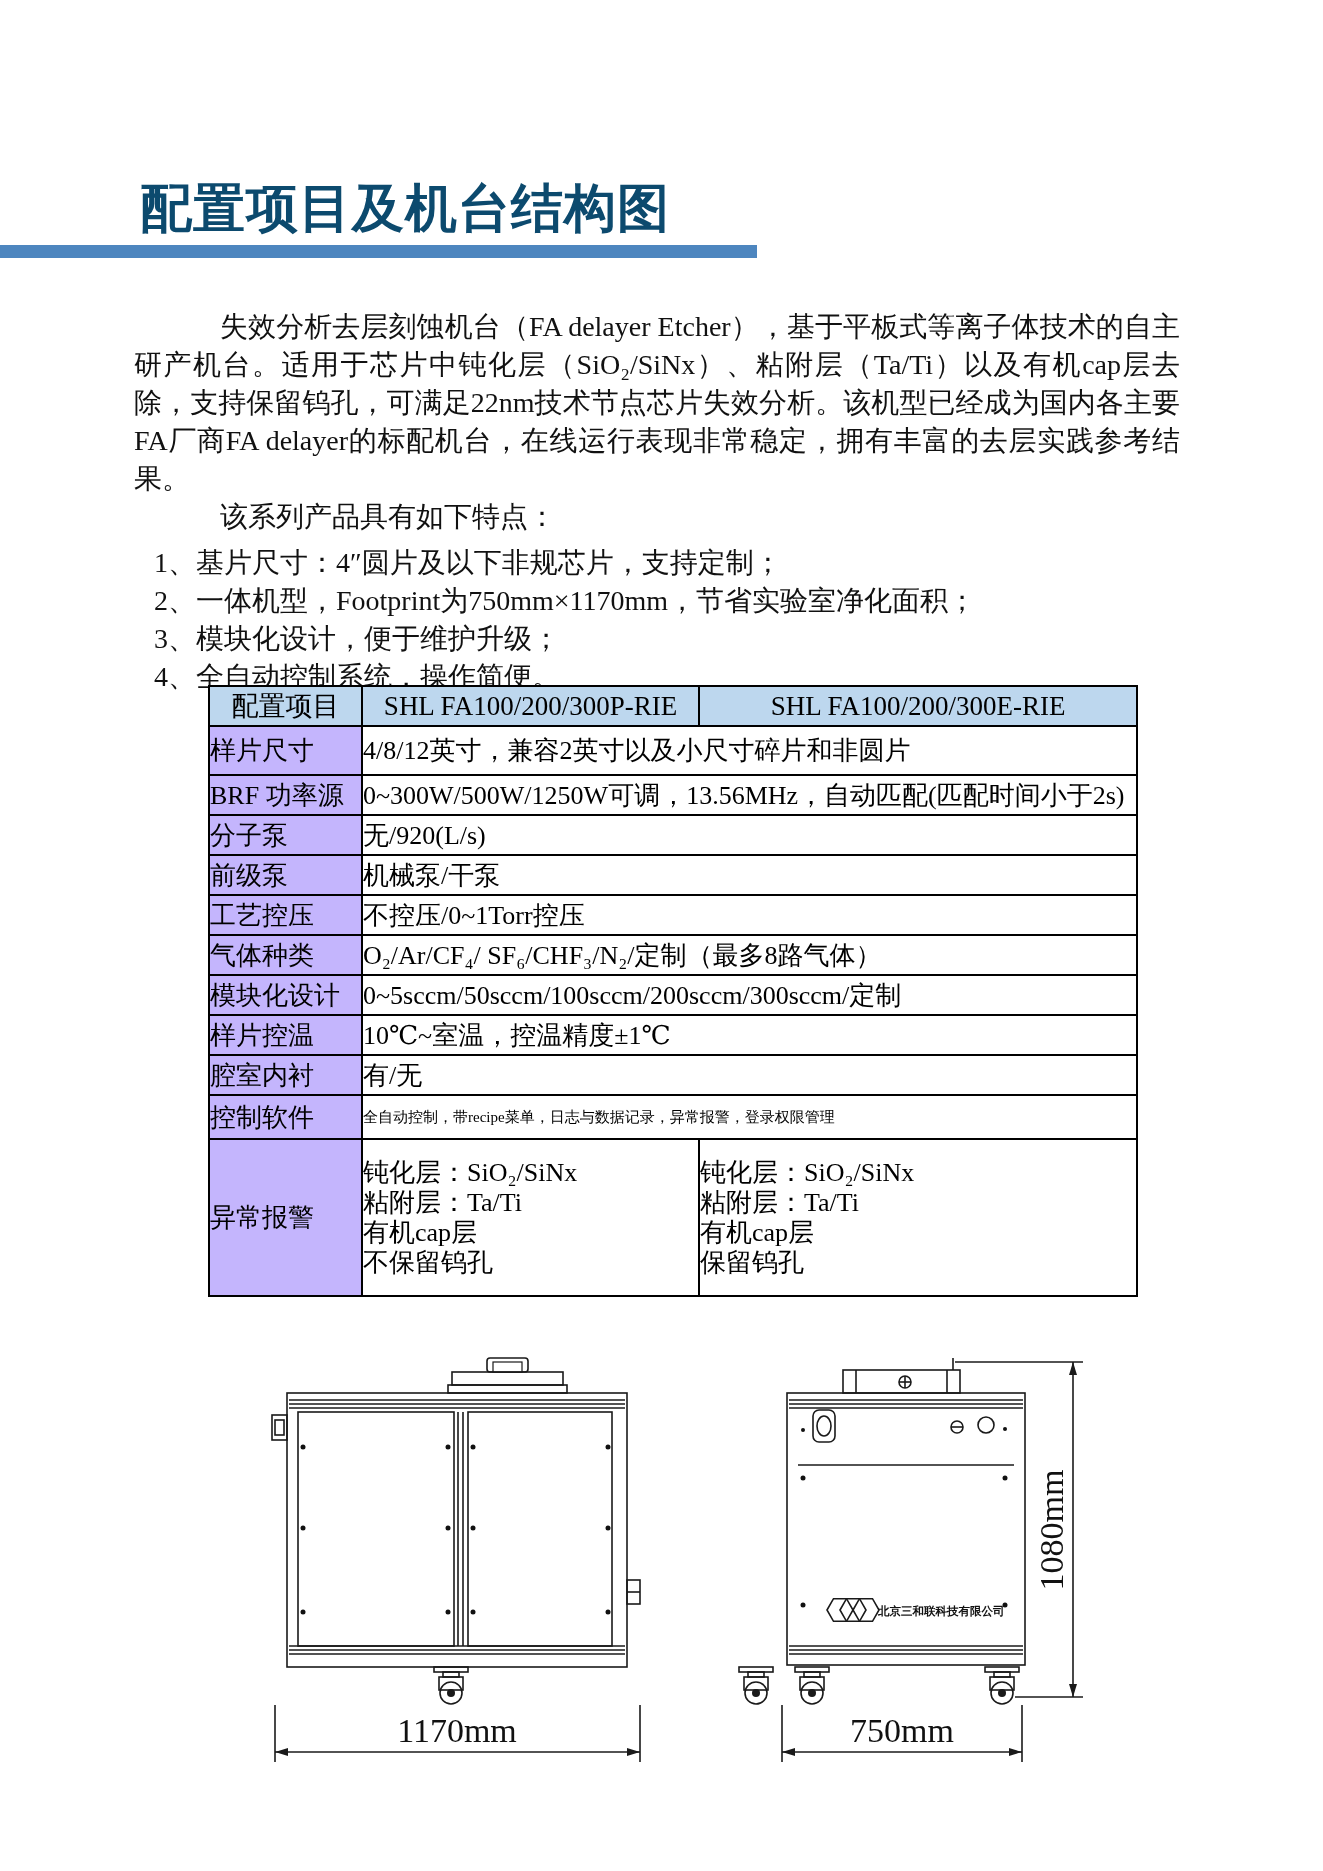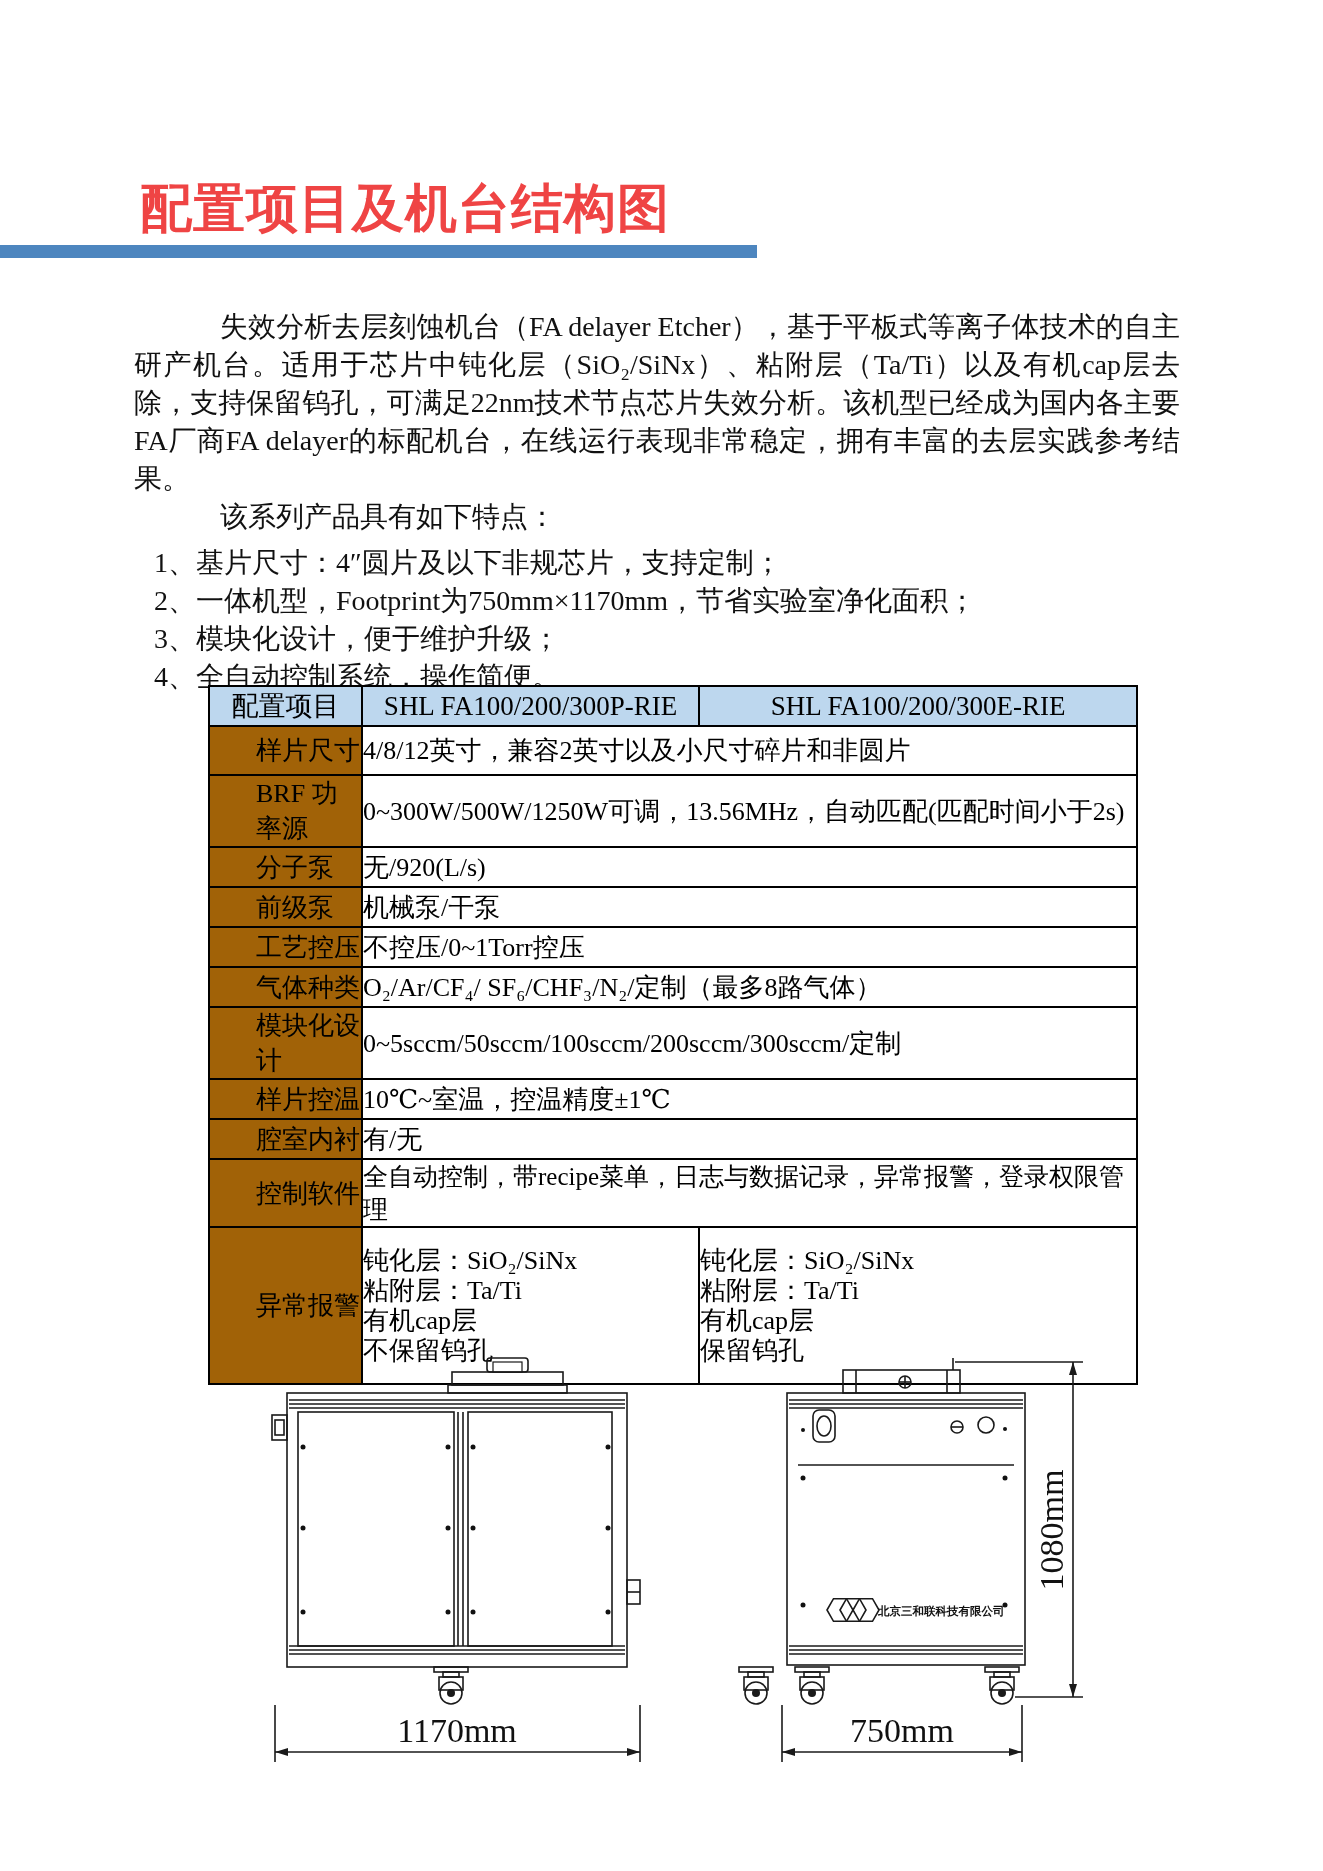--- a/index.html
+++ b/index.html
@@ -3,43 +3,43 @@
 <meta charset="utf-8">
 <style>
   html,body{margin:0;padding:0;background:#ffffff;}
   .page{position:relative;width:1323px;height:1871px;background:#fff;overflow:hidden;
         font-family:"Liberation Serif","DejaVu Serif",serif;color:#111;}
 
   
   .doc-title{position:absolute;left:140px;top:178px;margin:0;
              font-family:"Liberation Sans","DejaVu Sans",sans-serif;
              font-weight:700;font-size:52px;line-height:60px;letter-spacing:1px;
-             color:#ef4444;white-space:nowrap;}
+             color:#0c4a6e;white-space:nowrap;}
   .title-bar{position:absolute;left:0;top:245px;width:757px;height:13px;background:#4D86BF;}
 
   
   .intro{position:absolute;left:134px;top:308px;width:1046px;
          font-size:28px;line-height:38px;}
   .intro p{margin:0;text-align:justify;}
   .para{text-indent:86px;}
   .feat-head{text-indent:86px;}
   .feat-list{margin:8px;padding:0;list-style:none;}
   .feat-list div{height:38px;line-height:38px;margin-left:12px;white-space:nowrap;}
 
   
   table.spec{position:absolute;left:208px;top:685px;width:928px;
              border-collapse:collapse;table-layout:fixed;
              font-size:26px;color:#000;}
   table.spec col.c1{width:153px;} table.spec col.c2{width:337px;} table.spec col.c3{width:438px;}
   table.spec th,table.spec td{border:2px solid #000;padding:0;vertical-align:middle;
              font-weight:normal;overflow:hidden;}
   table.spec th{background:#BDD7EE;font-size:27px;}
-  table.spec td.lbl{background:#a16207;padding-left:46px;}
+  table.spec td.lbl{background:#c4b5fd;}
   tr.hrow{height:40px;} tr.r0{height:49px;} tr.rr{height:40px;} tr.r9{height:44px;margin-top:19px;} tr.r10{height:157px;}
-  tr.r9 td.val{font-size:25px;}
+  tr.r9 td.val{font-size:15px;}
   td.mat{ text-align:left;padding-left:26px;font-size:26px;line-height:30px;vertical-align:middle;}
   td.mat div{white-space:nowrap;}
 
   
   .drawings{position:absolute;left:150px;top:1350px;}
   .draw-stroke{stroke:#1a1a1a;fill:none;stroke-width:1.6;}
   .dimtxt{font-family:"Liberation Serif","DejaVu Serif",serif;font-size:34px;fill:#111;}
   .logotxt{font-family:"Liberation Sans","DejaVu Sans",sans-serif;font-size:11.5px;font-weight:700;fill:#111;}
 </style>
 </head>

